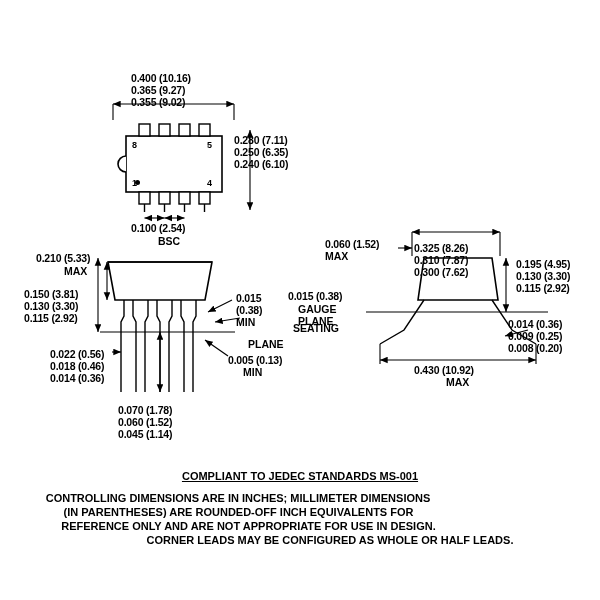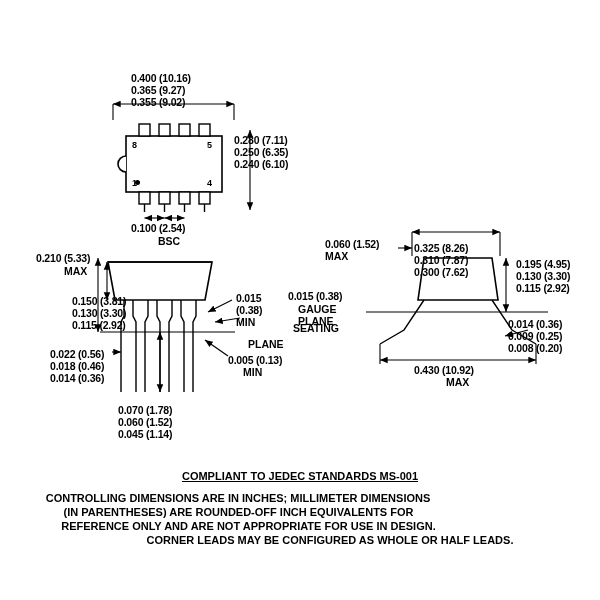--- a/index.html
+++ b/index.html
@@ -161,21 +161,21 @@
     <div class="rule-bot">0.250 (6.35)</div>
     <div>0.240 (6.10)</div>
   </div>
 
   <div class="dim" style="left:131px; top:222px;">0.100 (2.54)</div>
   <div class="lbl" style="left:158px; top:235px;">BSC</div>
 
   <div class="dim" style="left:36px; top:252px;">0.210 (5.33)</div>
   <div class="lbl" style="left:64px; top:265px;">MAX</div>
 
-  <div class="dim stack" style="left:24px; top:295px;margin-left:48px;">
+  <div class="dim stack" style="left:24px; top:288px;">
     <div class="rule-bot">0.150 (3.81)</div>
     <div class="rule-bot">0.130 (3.30)</div>
     <div>0.115 (2.92)</div>
   </div>
 
   <div class="dim stack" style="left:50px; top:348px;">
     <div class="rule-bot">0.022 (0.56)</div>
     <div class="rule-bot">0.018 (0.46)</div>
     <div>0.014 (0.36)</div>
   </div>

